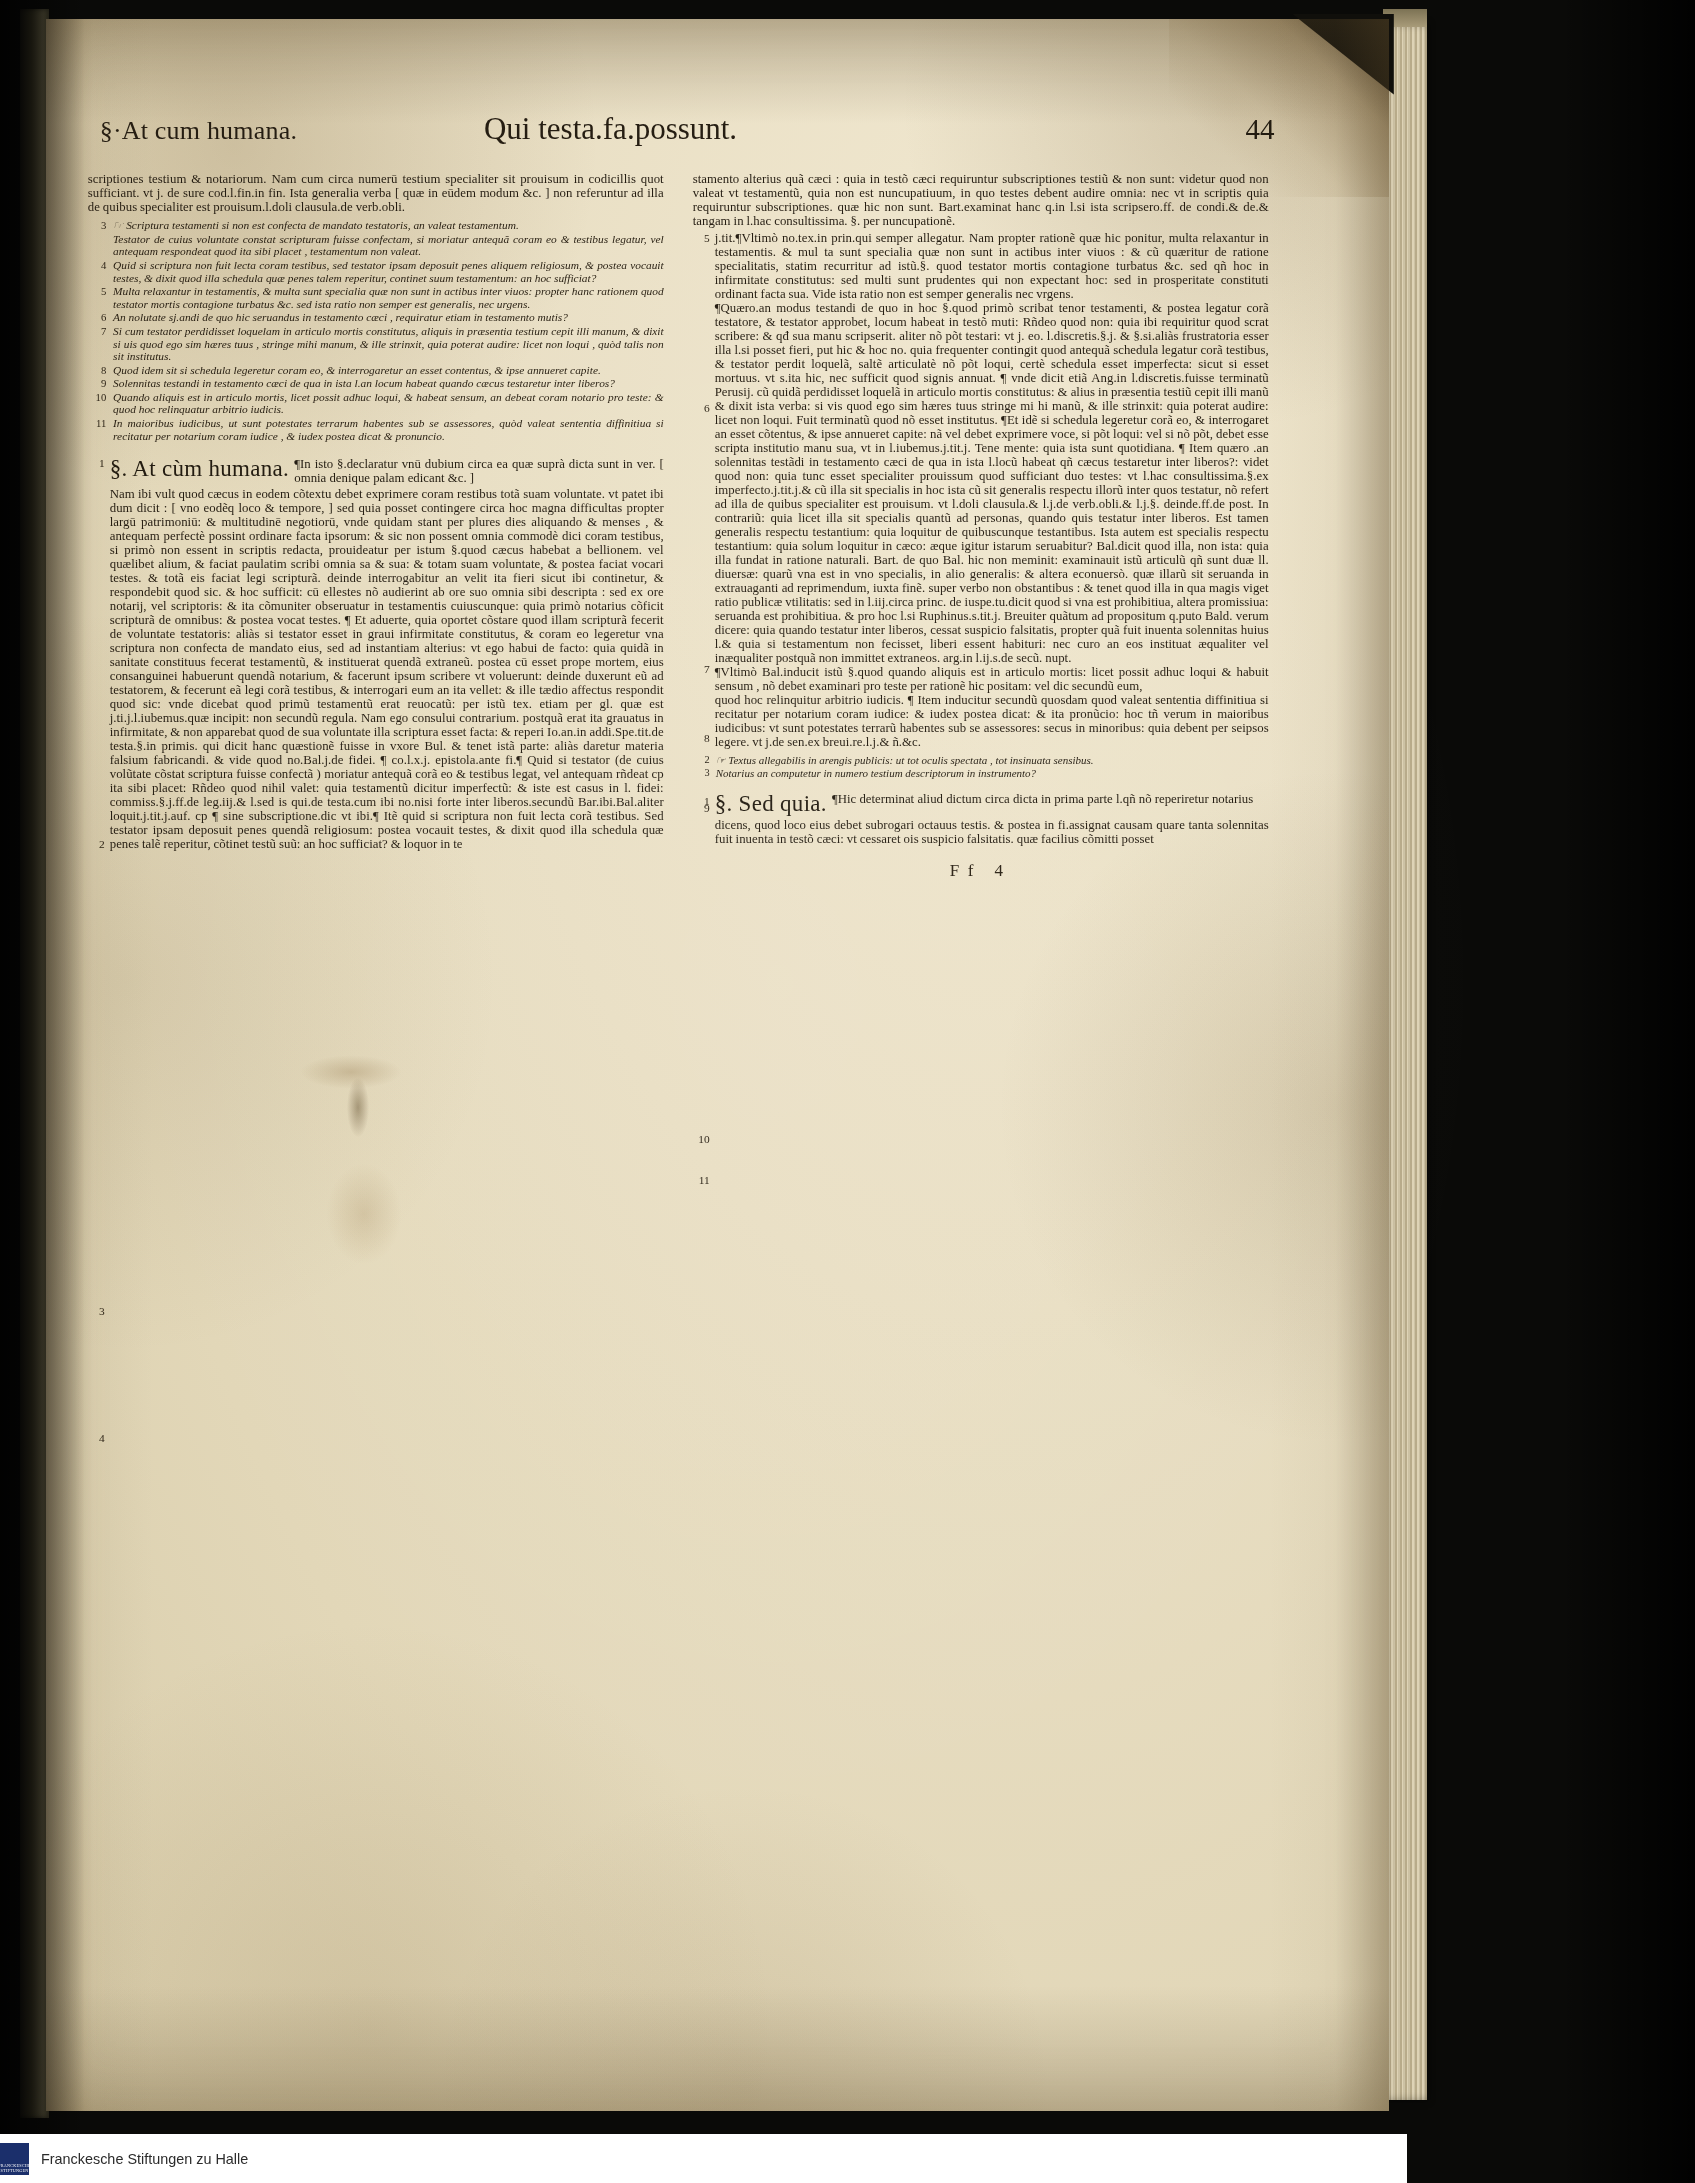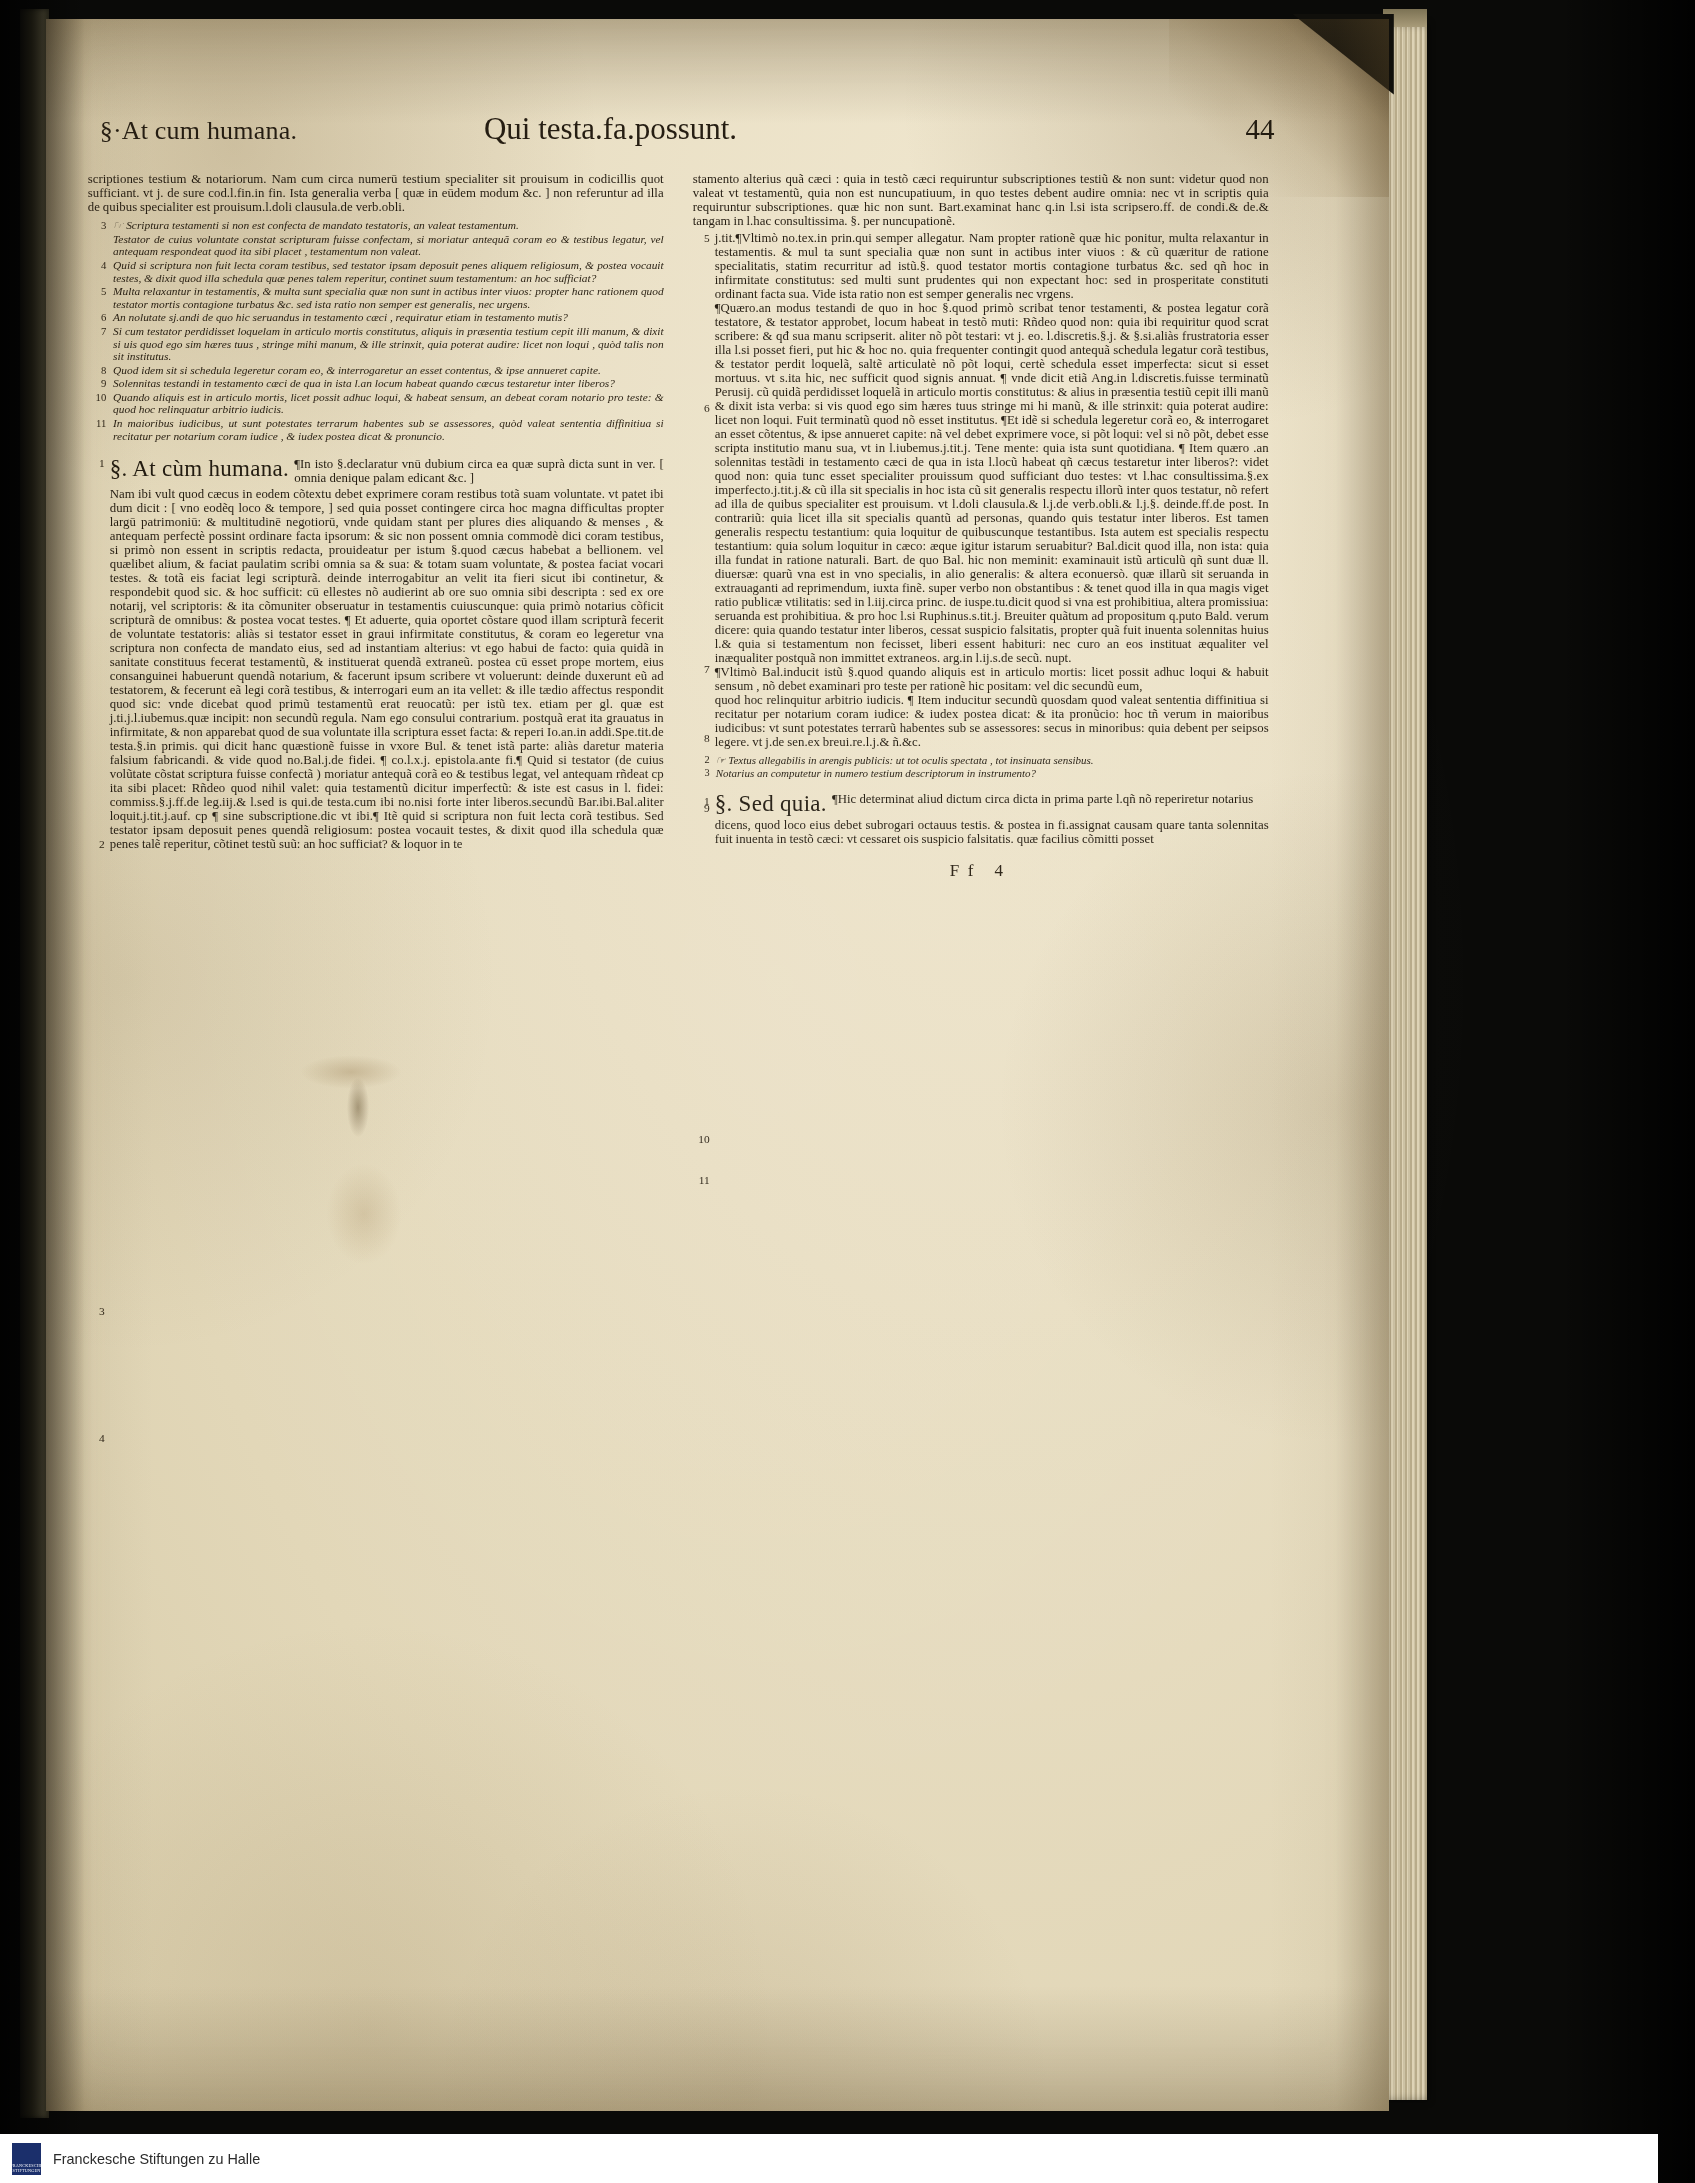--- a/index.html
+++ b/index.html
@@ -278,27 +278,26 @@
     position: absolute;
     border-radius: 50%;
     pointer-events: none;
   }
 
   
   #footer {
     position: absolute;
     left: 0;
     bottom: 0;
-    width: 1658px;
+    width: 1407px;
     height: 49px;
     background: #ffffff;
     display: flex;
     align-items: center;
     gap: 12px;
-    padding-left: 12px;
     box-sizing: border-box;
   }
   #footer .logo {
     width: 29px;
     height: 32px;
     background: #1b2f6b;
     color: #fff;
     font-size: 4.2px;
     line-height: 5.1px;
     display: flex;

